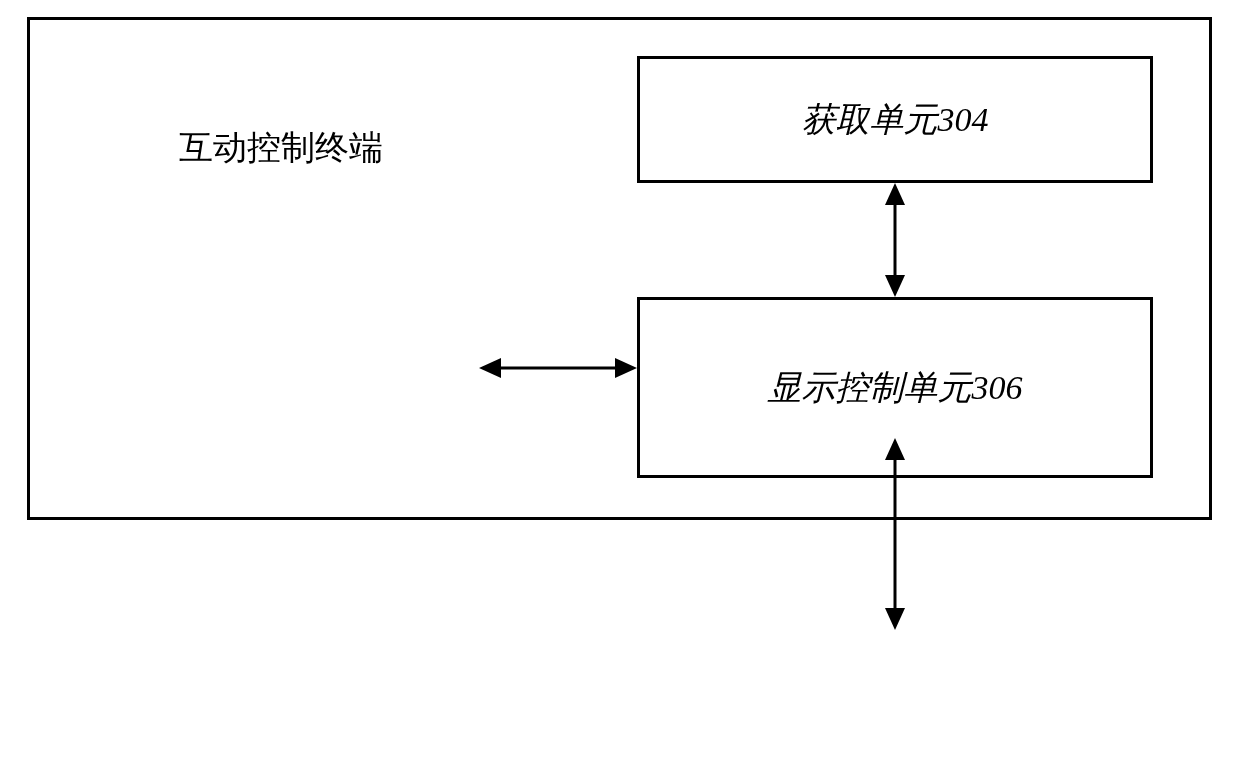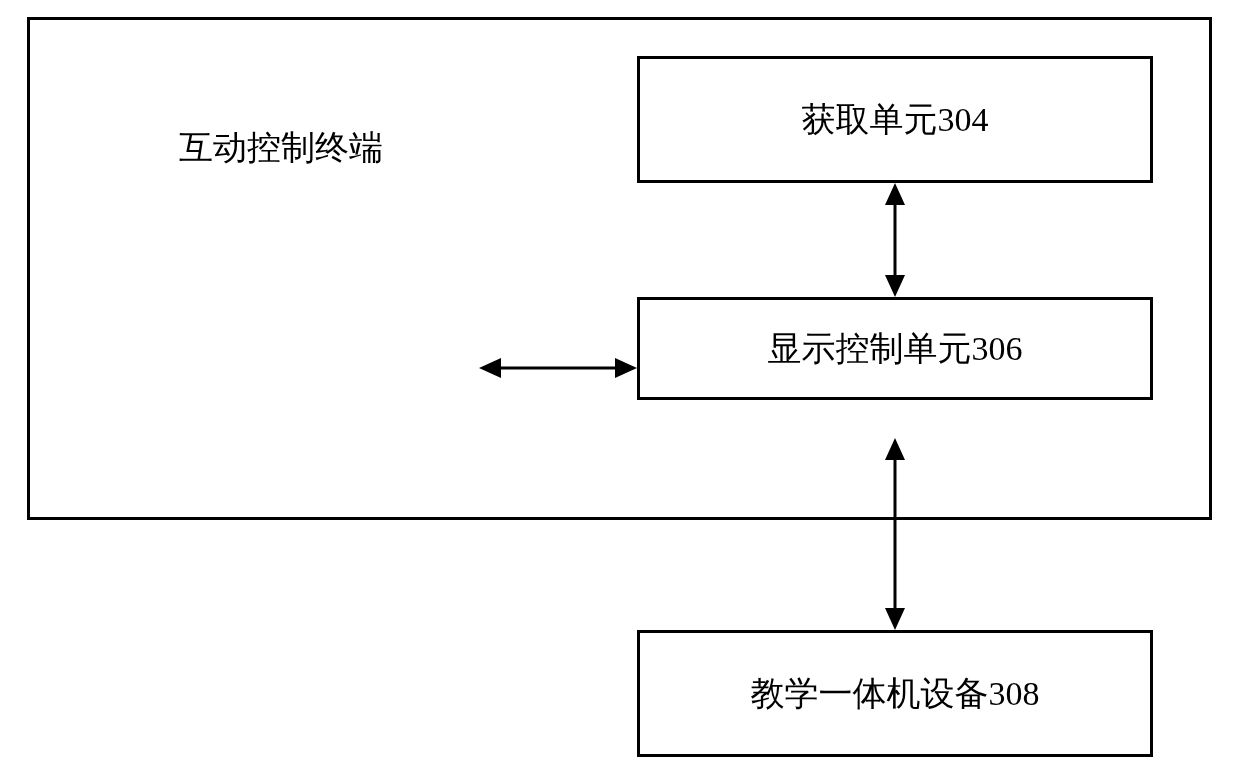--- a/index.html
+++ b/index.html
@@ -18,20 +18,21 @@
   .box {
     position: absolute;
     border: 3px solid #000;
     box-sizing: border-box;
     display: flex;
     align-items: center;
     justify-content: center;
     font-size: 34px;
     color: #000;
     background: #fff;
+    font-style: italic;
   }
   .label {
     position: absolute;
     font-size: 34px;
     color: #000;
   }
   svg.arrow {
     position: absolute;
     overflow: visible;
   }
@@ -44,27 +45,24 @@
   <div class="box" style="left:27px; top:17px; width:1185px; height:503px; justify-content:flex-start; align-items:flex-start;">
   </div>
 
   <div class="label" style="left:171px; top:125px;margin-left:8px;">互动控制终端</div>
 
   <div class="box" style="left:637px; top:56px; width:516px; height:127px;">
     <span>获取单元304</span>
   </div>
 
 
-  <div class="box" style="left:637px; top:297px; width:516px; height:103px;">
+  <div class="box" style="left:637px; top:297px; width:516px; height:181px;">
     <span>显示控制单元306</span>
   </div>
 
-  <div class="box" style="left:637px; top:630px; width:516px; height:127px;">
-    <span>教学一体机设备308</span>
-  </div>
 
   <svg class="arrow" style="left:479px; top:340px; width:158px; height:60px;">
     <line x1="14" y1="28" x2="144" y2="28" stroke="#000" stroke-width="3"></line>
     <polygon points="0,28 22,18 22,38" fill="#000"></polygon>
     <polygon points="158,28 136,18 136,38" fill="#000"></polygon>
   </svg>
 
   <svg class="arrow" style="left:865px; top:183px; width:60px; height:114px;">
     <line x1="30" y1="14" x2="30" y2="100" stroke="#000" stroke-width="3"></line>
     <polygon points="30,0 20,22 40,22" fill="#000"></polygon>

